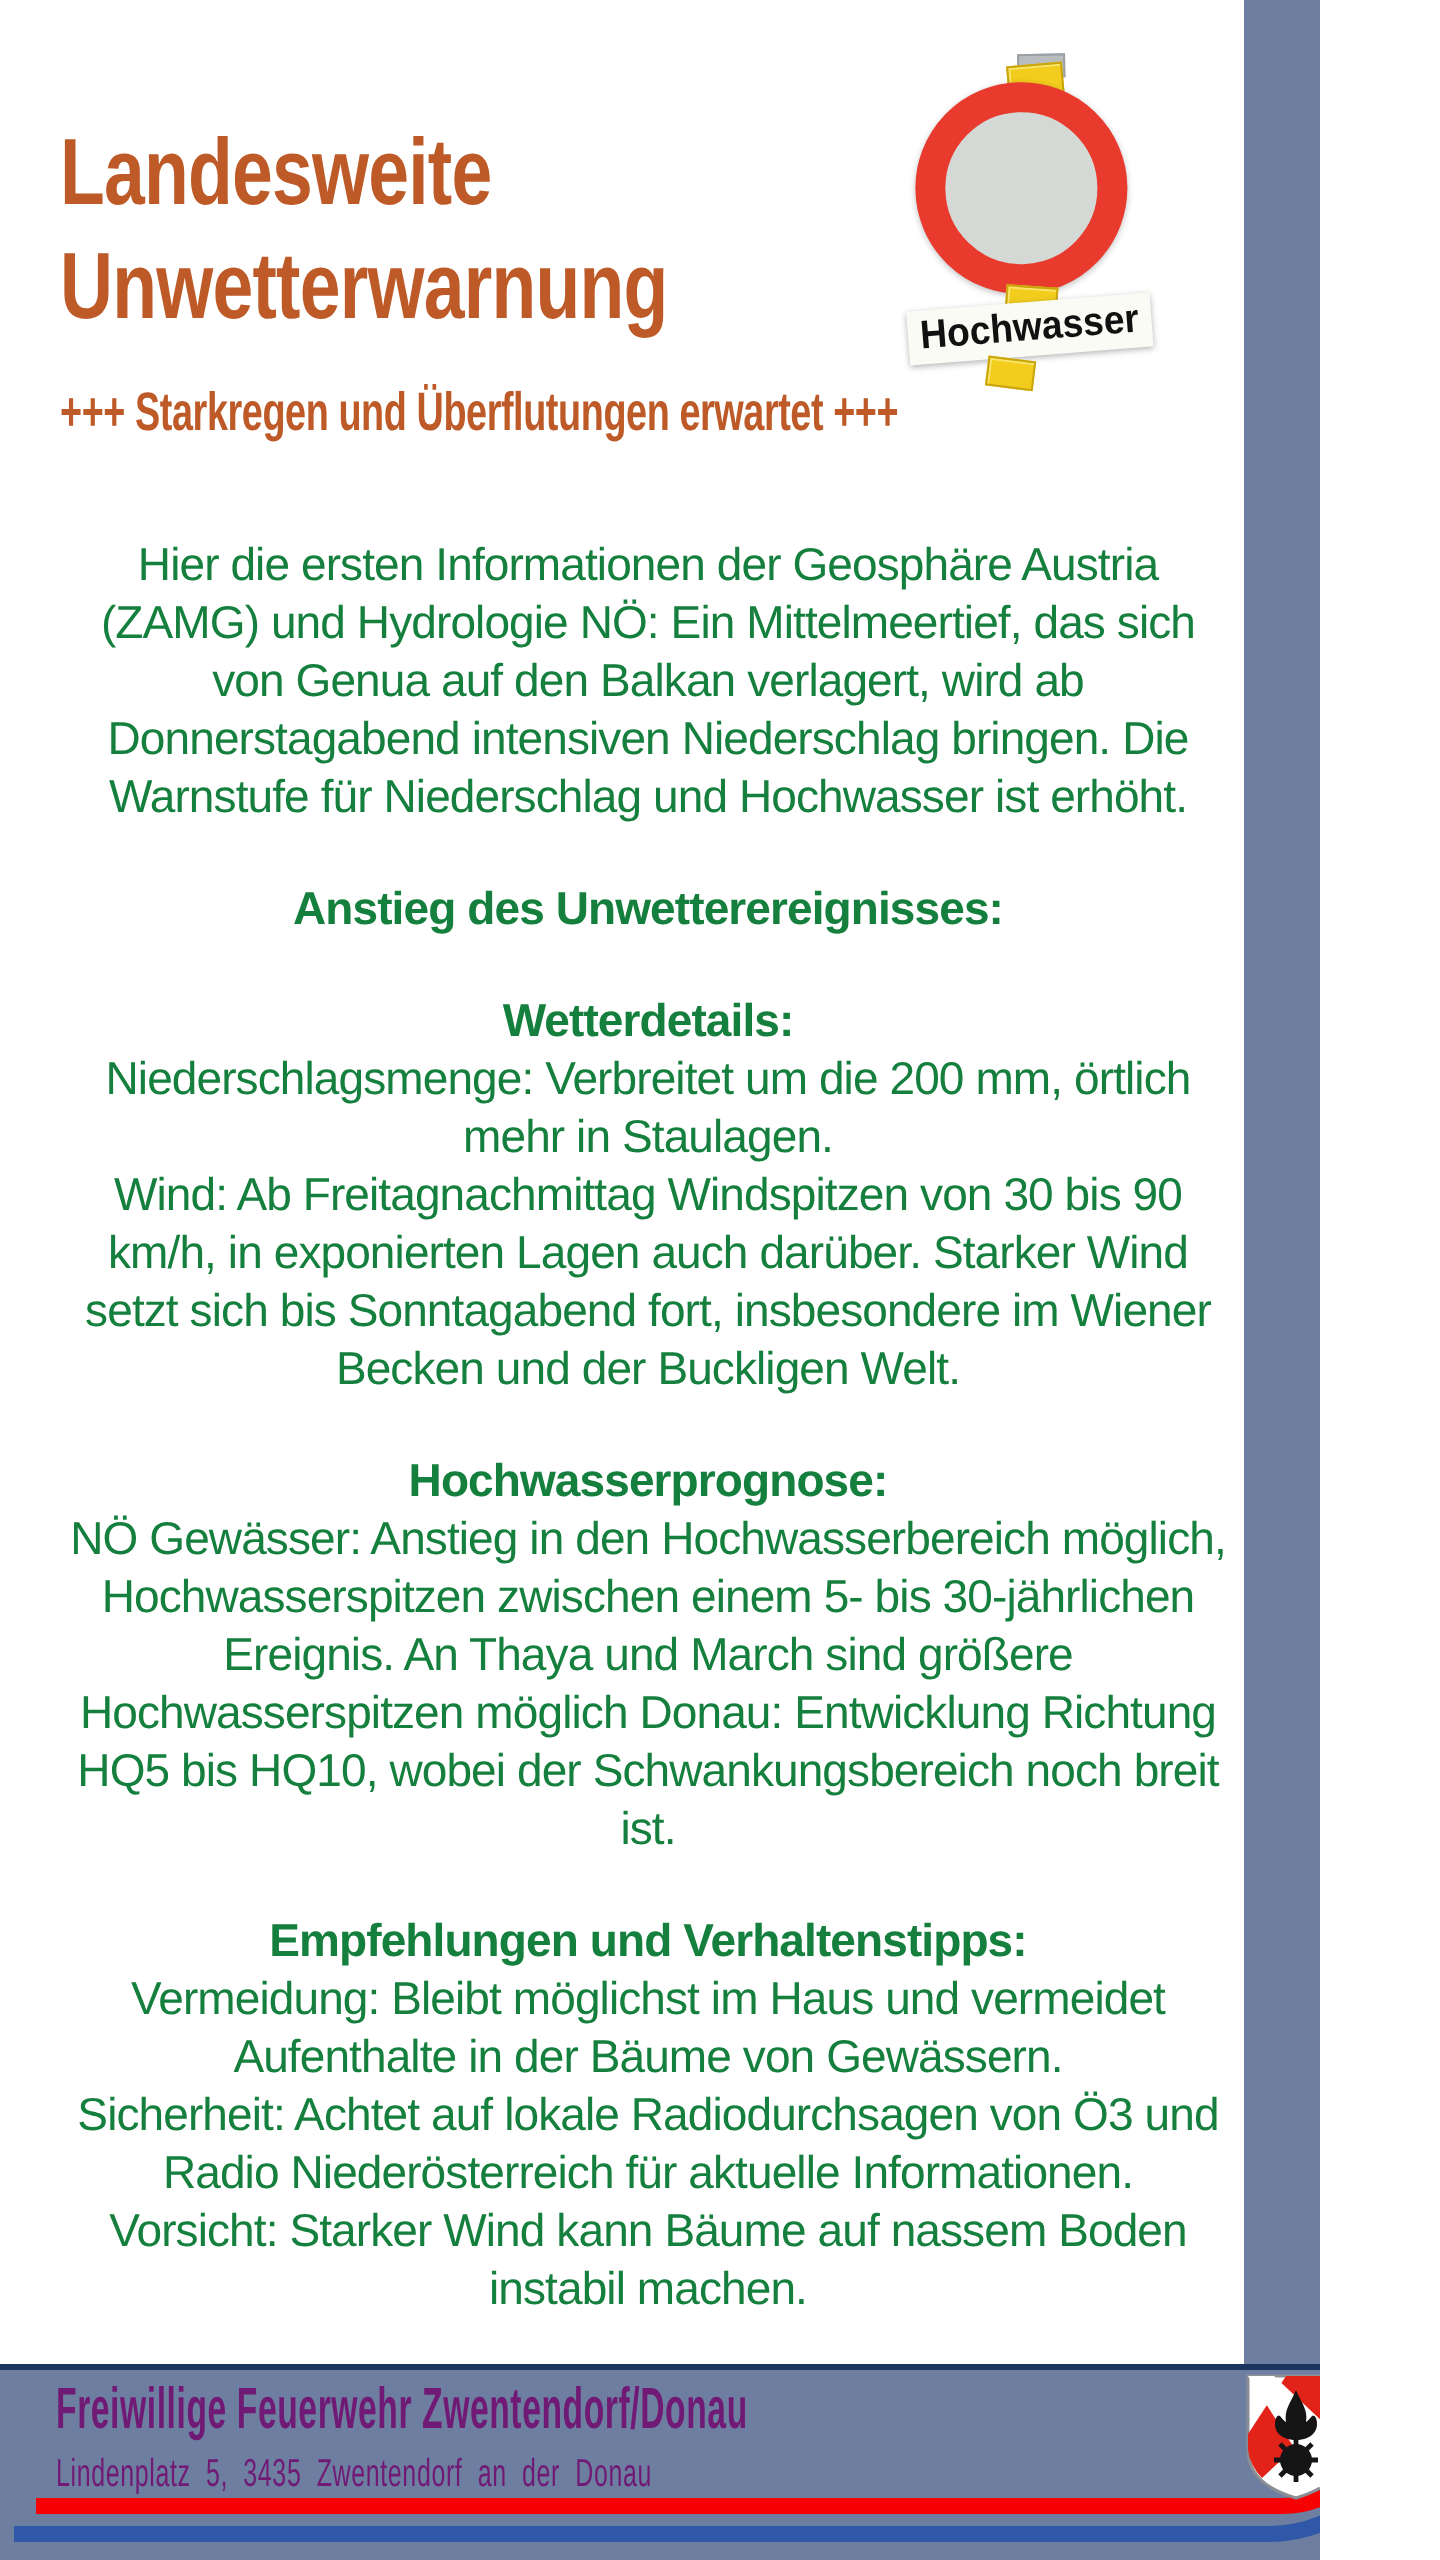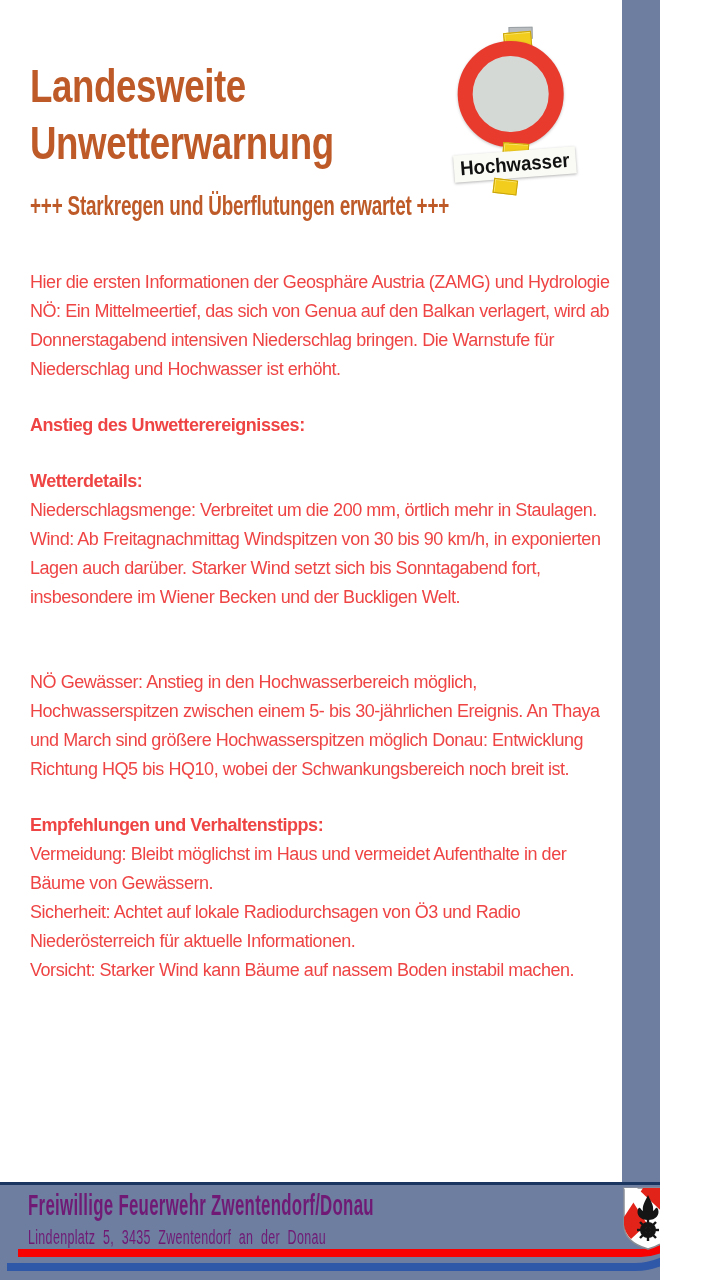--- a/index.html
+++ b/index.html
@@ -33,21 +33,21 @@
   .sign .clamp-mid{left:52px;top:116px;width:24px;height:15px;transform:rotate(5deg);}
   .sign .clamp-bot{left:42px;top:152px;width:22px;height:13px;transform:rotate(8deg);}
   .sign .circle{position:absolute;left:8px;top:14px;width:106px;height:106px;box-sizing:border-box;
     border:15px solid #e93a2e;background:#d5d9d5;border-radius:50%;box-shadow:0 1px 3px rgba(0,0,0,.25);}
   .sign .label{position:absolute;left:3px;top:124px;width:122px;height:27px;background:#fbfbf6;
     transform:rotate(-3.5deg);box-shadow:0 1px 3px rgba(0,0,0,.3);display:flex;align-items:center;justify-content:center;}
   .sign .label span{font-size:20px;font-weight:bold;color:#111;transform:scaleX(0.93);white-space:nowrap;}
 
   
   .content{position:absolute;left:30px;top:268px;width:588px;z-index:1;
-    font-size:18px;line-height:29px;letter-spacing:-0.45px;color:#ef4444;}
+    font-size:23px;line-height:29px;letter-spacing:-0.45px;color:#15803d;text-align:center;}
   .content p{margin:0 0 27px 0;}
   .sec-heading{font-weight:bold;}
   .sec-text{white-space:pre-line;}
 
   
   .footer-text{position:absolute;left:28px;top:1189px;z-index:4;color:#701a75;}
   .org{font-size:29px;font-weight:bold;transform:scaleX(0.58);transform-origin:left top;white-space:nowrap;letter-spacing:0.5px;}
   .addr{margin-top:4px;font-size:19.5px;transform:scaleX(0.64);transform-origin:left top;white-space:nowrap;word-spacing:6px;letter-spacing:0.5px;}
 
   
@@ -88,21 +88,21 @@
       <span class="sec-heading">Anstieg des Unwetterereignisses:</span><br>
     </p>
 
     <p>
       <span class="sec-heading">Wetterdetails:</span><br>
       <span class="sec-text">Niederschlagsmenge: Verbreitet um die 200 mm, örtlich mehr in Staulagen.
 Wind: Ab Freitagnachmittag Windspitzen von 30 bis 90 km/h, in exponierten Lagen auch darüber. Starker Wind setzt sich bis Sonntagabend fort, insbesondere im Wiener Becken und der Buckligen Welt.</span>
     </p>
 
     <p>
-      <br>
+      <span class="sec-heading">Hochwasserprognose:</span><br>
       <span class="sec-text">NÖ Gewässer: Anstieg in den Hochwasserbereich möglich, Hochwasserspitzen zwischen einem 5- bis 30-jährlichen Ereignis. An Thaya und March sind größere Hochwasserspitzen möglich Donau: Entwicklung Richtung HQ5 bis HQ10, wobei der Schwankungsbereich noch breit ist.</span>
     </p>
 
     <p>
       <span class="sec-heading">Empfehlungen und Verhaltenstipps:</span><br>
       <span class="sec-text">Vermeidung: Bleibt möglichst im Haus und vermeidet Aufenthalte in der Bäume von Gewässern.
 Sicherheit: Achtet auf lokale Radiodurchsagen von Ö3 und Radio Niederösterreich für aktuelle Informationen.
 Vorsicht: Starker Wind kann Bäume auf nassem Boden instabil machen.</span>
     </p>
   </div>

